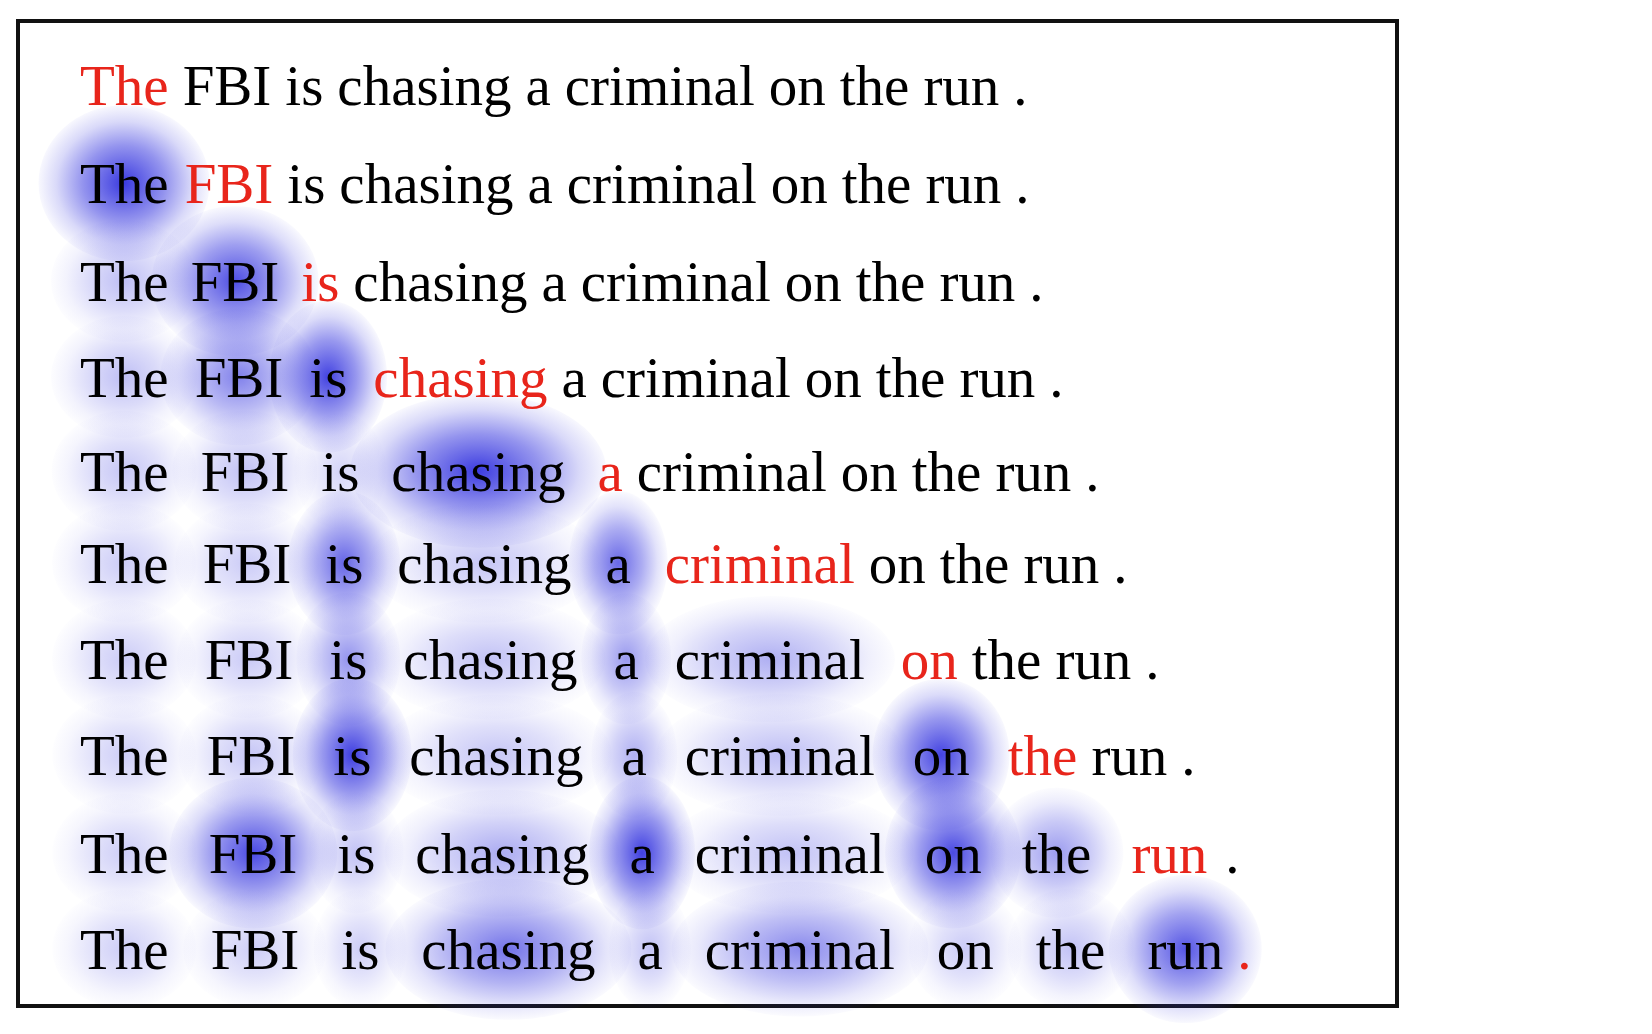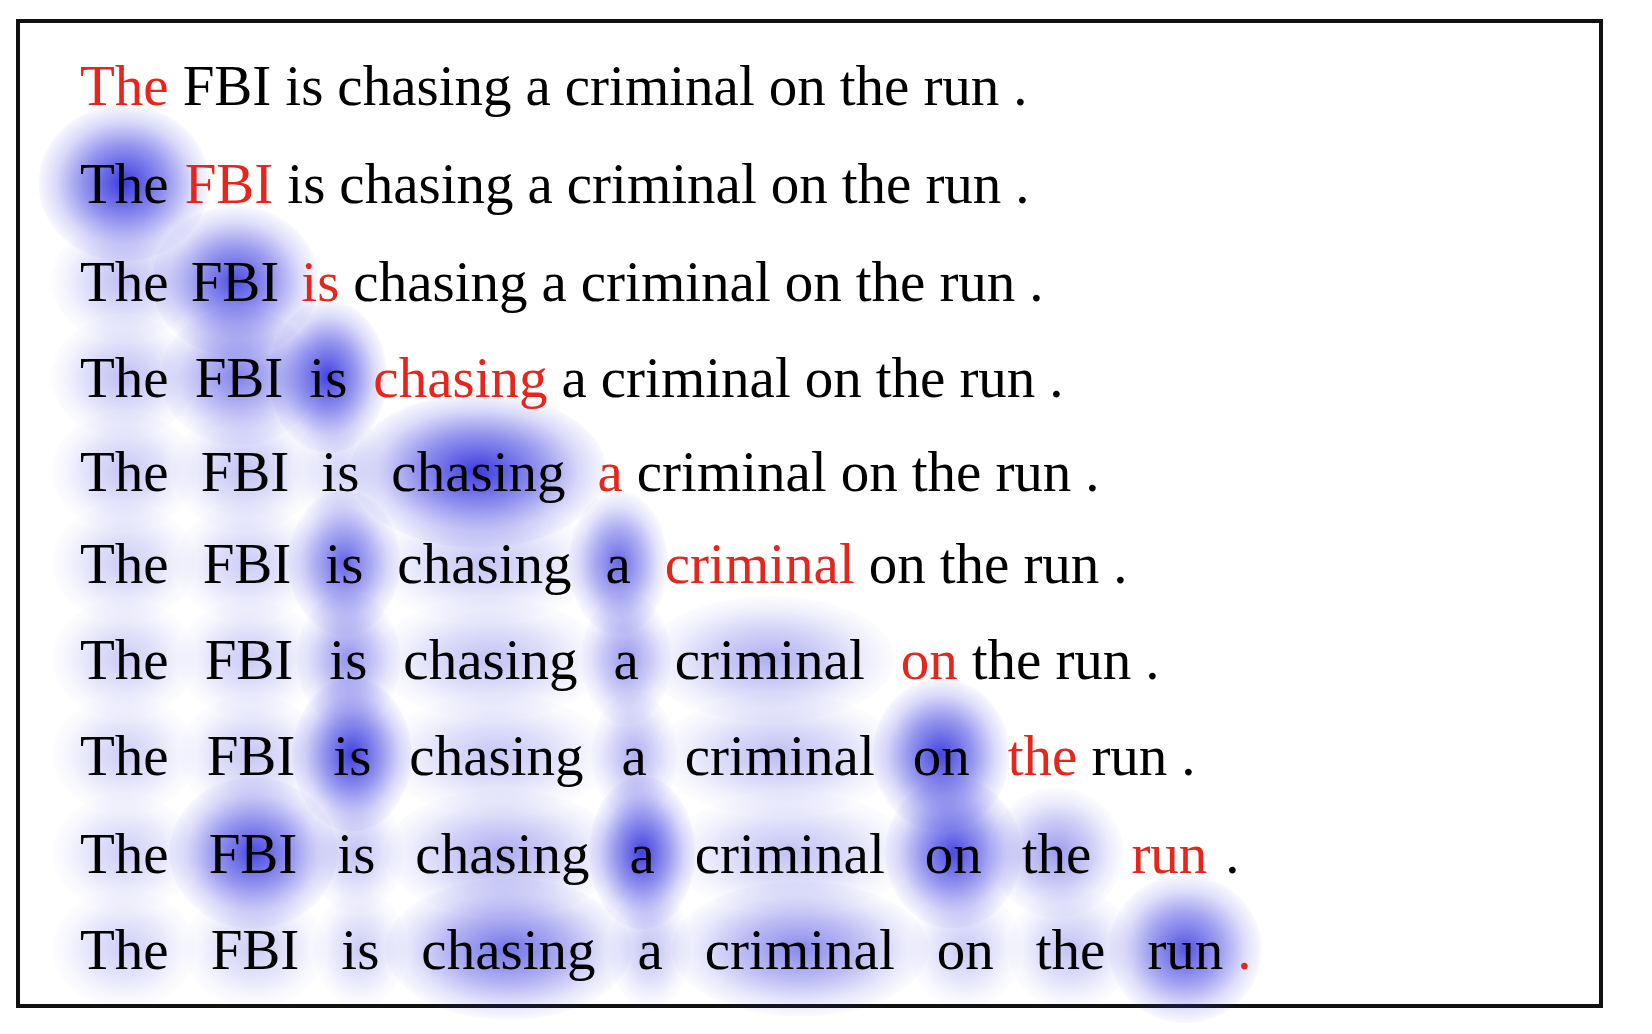--- a/index.html
+++ b/index.html
@@ -11,21 +11,21 @@
     width: 1652px;
     height: 1034px;
     font-family: "Liberation Serif", "DejaVu Serif", serif;
     overflow: hidden;
   }
 
   #figure-frame {
     position: absolute;
     left: 16px;
     top: 19px;
-    width: 1587px;
+    width: 1383px;
     height: 989px;
     border: 4px solid #111111;
     background: #ffffff;
     box-sizing: border-box;
   }
 
   .rows {
     position: absolute;
     left: 0;
     top: 0;

